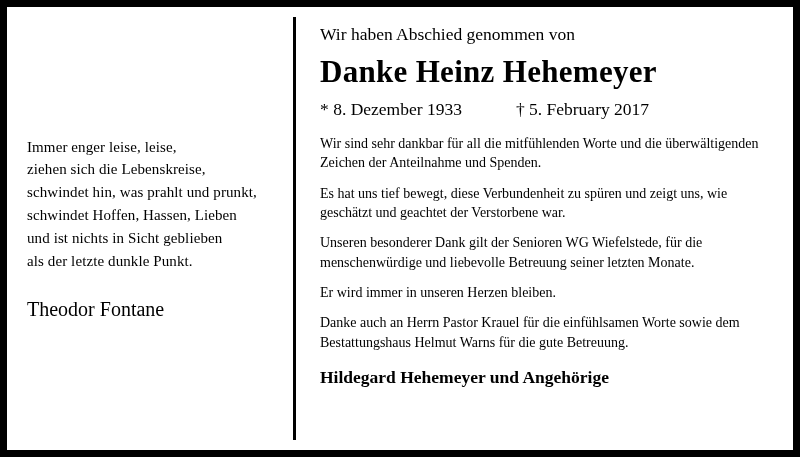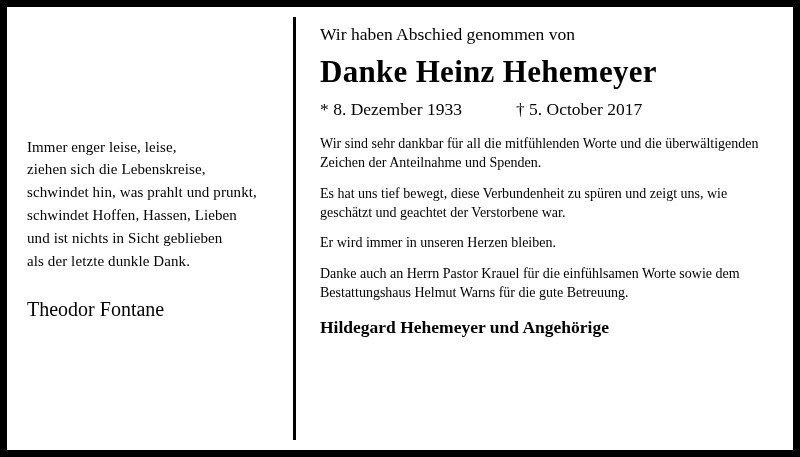--- a/index.html
+++ b/index.html
@@ -102,35 +102,36 @@
 
 <div class="obituary">
 
   <div class="left-col">
     <div class="poem">
       <div>Immer enger leise, leise,</div>
       <div>ziehen sich die Lebenskreise,</div>
       <div>schwindet hin, was prahlt und prunkt,</div>
       <div>schwindet Hoffen, Hassen, Lieben</div>
       <div>und ist nichts in Sicht geblieben</div>
-      <div>als der letzte dunkle Dank.</div>
+      <div>als der letzte dunkle Punkt.</div>
     </div>
     <div class="poem-author">Theodor Fontane</div>
   </div>
 
   <div class="divider"></div>
 
   <div class="right-col">
     <div class="intro">Wir haben Abschied genommen von</div>
     <div class="name">Danke Heinz Hehemeyer</div>
     <div class="dates">
       <span class="date-birth">* 8. Dezember 1933</span>
-      <span class="date-death">† 5. October 2017</span>
+      <span class="date-death">† 5. February 2017</span>
     </div>
     <div class="para">Wir sind sehr dankbar für all die mitfühlenden Worte und die überwältigenden Zeichen der Anteilnahme und Spenden.</div>
     <div class="para">Es hat uns tief bewegt, diese Verbundenheit zu spüren und zeigt uns, wie geschätzt und geachtet der Verstorbene war.</div>
+    <div class="para">Unseren besonderer Dank gilt der Senioren WG Wiefelstede, für die menschenwürdige und liebevolle Betreuung seiner letzten Monate.</div>
     <div class="para">Er wird immer in unseren Herzen bleiben.</div>
     <div class="para">Danke auch an Herrn Pastor Krauel für die einfühlsamen Worte sowie dem Bestattungshaus Helmut Warns für die gute Betreuung.</div>
     <div class="signature">Hildegard Hehemeyer und Angehörige</div>
 
   </div>
 
 </div>
 
 </body></html>

